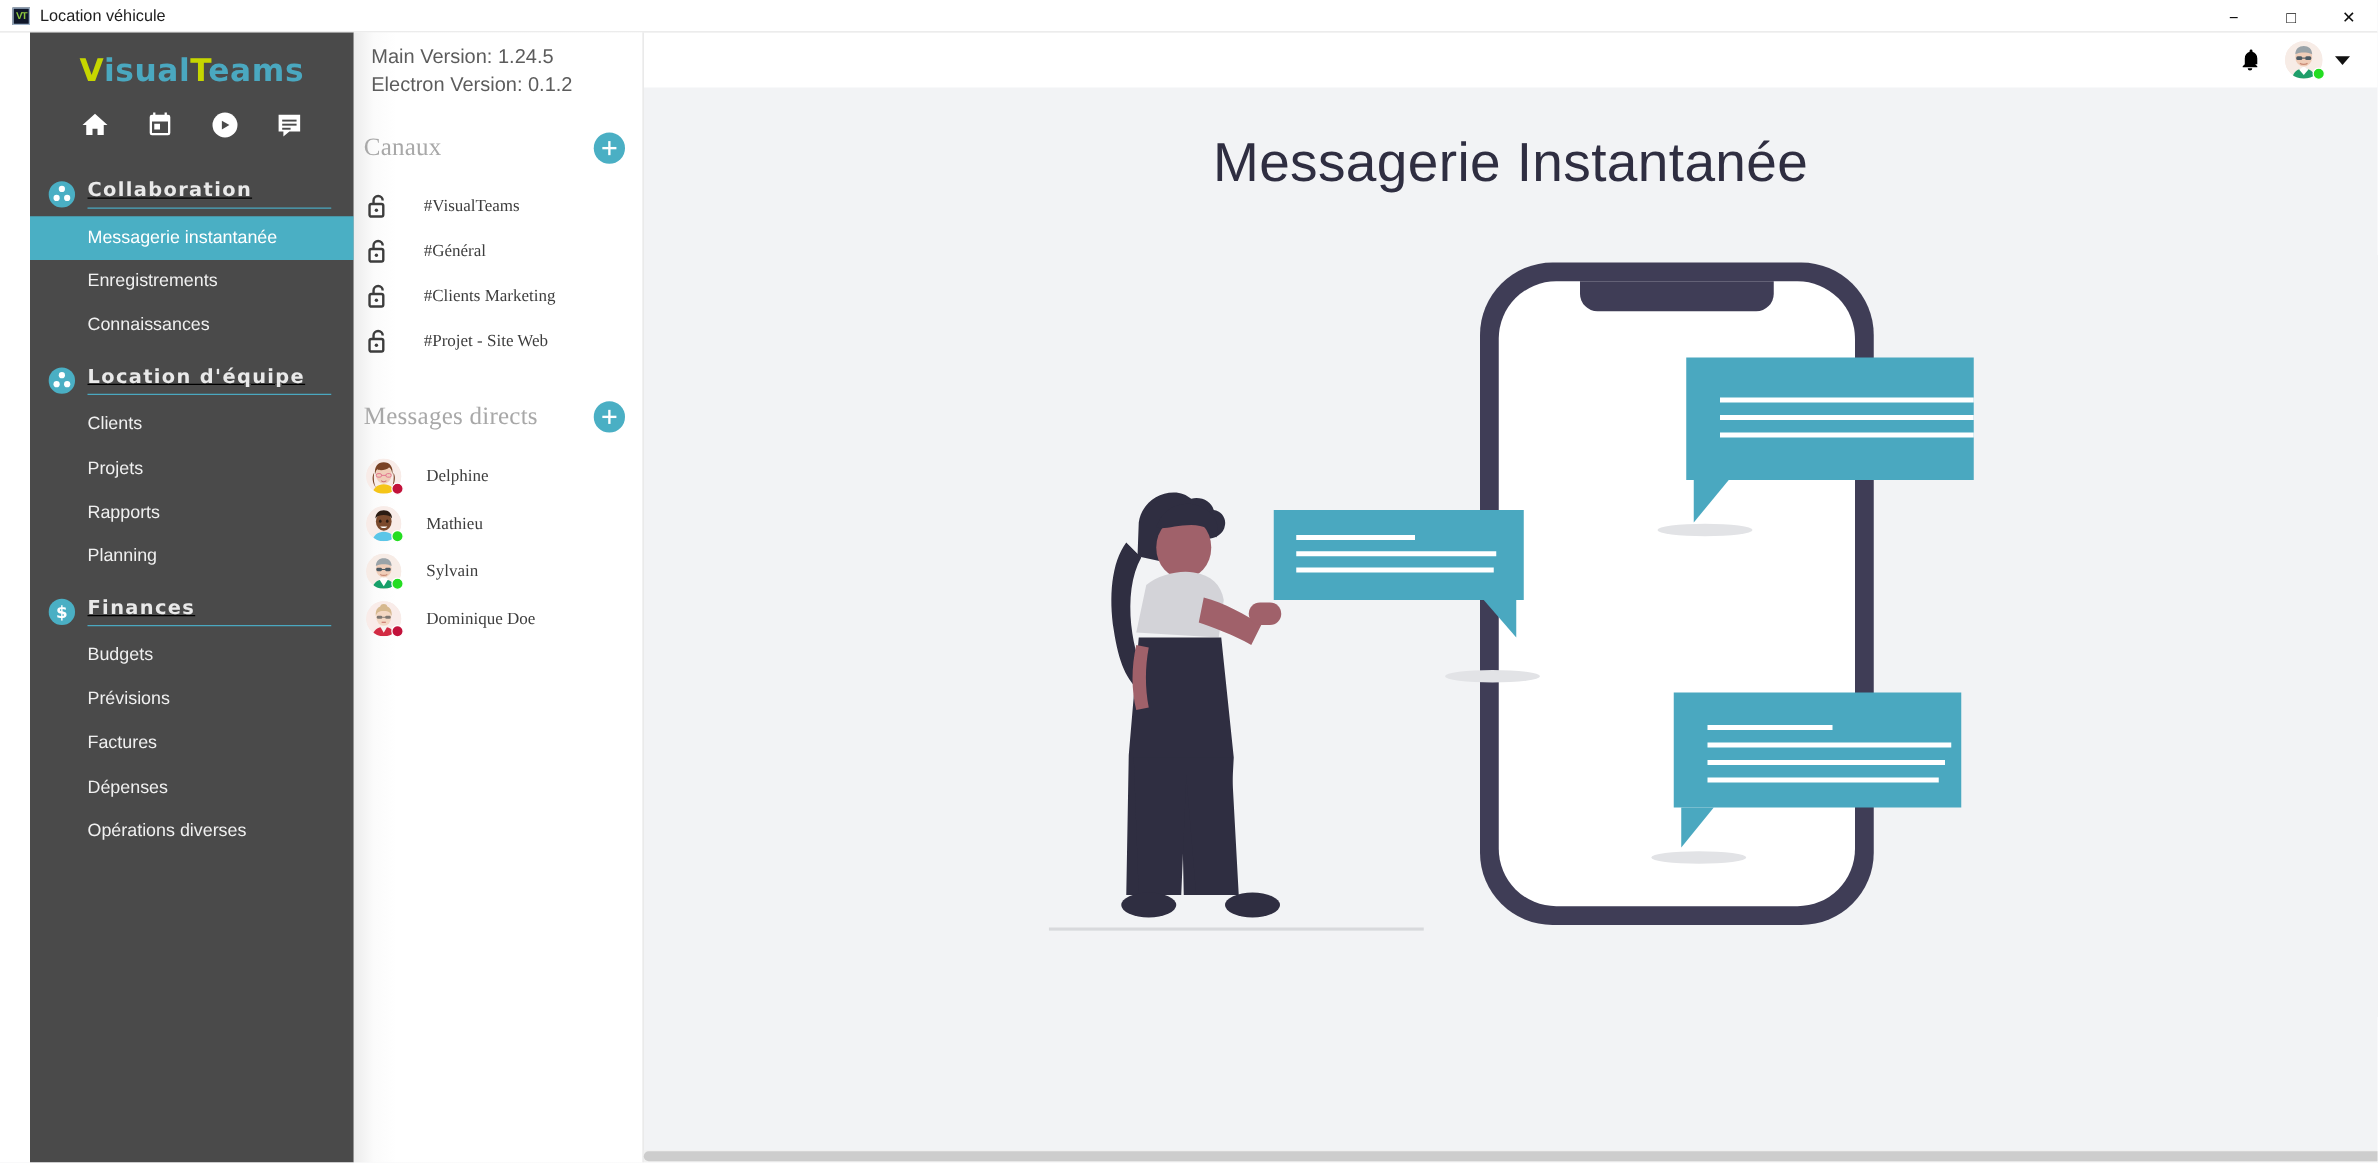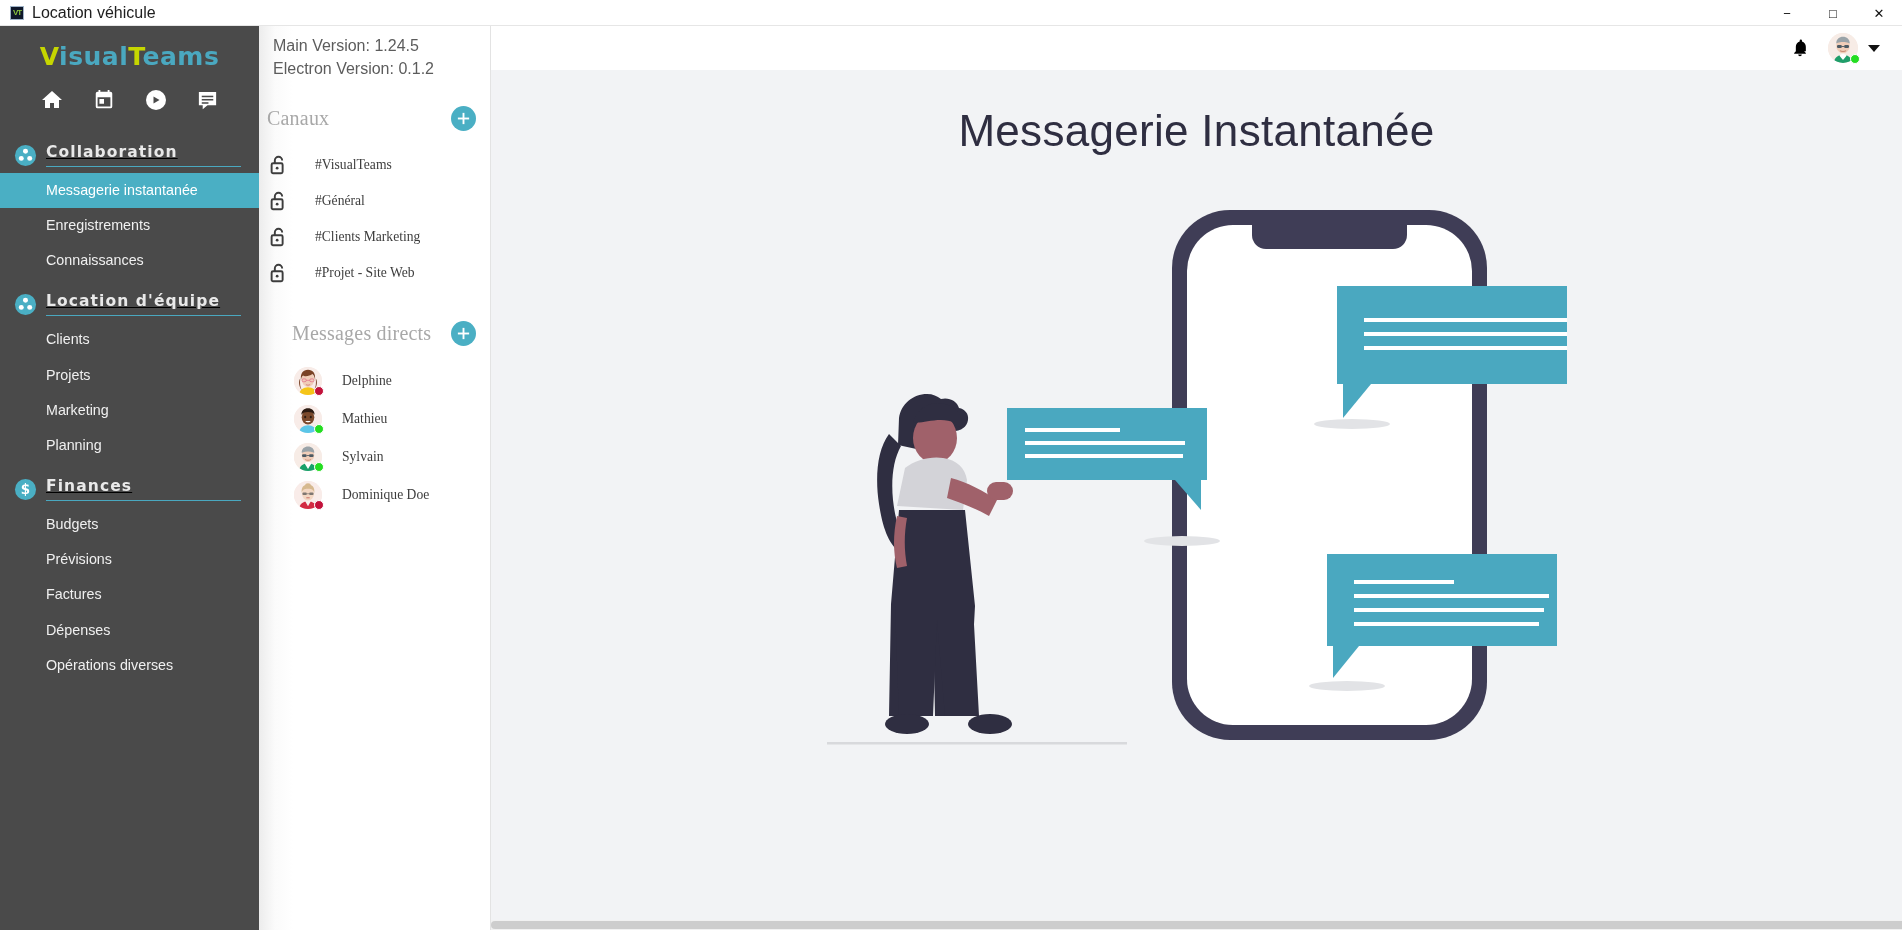--- a/index.html
+++ b/index.html
@@ -11,27 +11,27 @@
   }
 
   
   .titlebar {
     height:26px; background:#ffffff; display:flex; align-items:center;
     border-bottom:1px solid #e6e6e6; position:relative;
   }
   .tb-appicon { width:14px; height:14px; margin-left:10px; margin-right:8px;
     border:1px solid #9fb3c8; display:flex; align-items:center; justify-content:center;
     font-size:8px; font-weight:bold; color:#8dc63f; background:#0f172a; letter-spacing:-1px; }
-  .tb-title { font-size:16px; color:#202020; }
+  .tb-title { font-size:13px; color:#202020; }
   .tb-controls { position:absolute; right:0; top:0; height:26px; display:flex; }
   .tb-btn { width:46px; height:26px; display:flex; align-items:center; justify-content:center;
     font-size:13px; color:#101010; cursor:default; }
 
   
-  .app { display:flex; height:904px; }
+  .app { display:flex; height:904px;margin-left:24px; }
 
   
   .sidebar { width:259px; background:#4a4a4a; flex:0 0 259px; position:relative; }
   .logo { text-align:center; padding:16px 0 6px 0; font-size:25px; font-weight:bold;
     letter-spacing:0.5px; font-family:"DejaVu Sans", sans-serif; }
   .logo .yl { color:#c6d600; }
   .logo .bl { color:#4aa8c0; }
 
   .navicons { display:flex; justify-content:center; gap:26px; padding:10px 0 16px 0; }
   .navicons .ni { width:26px; height:26px; display:flex; align-items:center; justify-content:center;
@@ -184,21 +184,21 @@
               </svg>
             </div>
             <div class="sec-title-wrap">
               <div class="sec-title">Location d'équipe</div>
               <div class="sec-rule"></div>
             </div>
           </div>
           <div class="sec-items">
             <div class="nav-item">Clients</div>
             <div class="nav-item">Projets</div>
-            <div class="nav-item">Marketing</div>
+            <div class="nav-item">Rapports</div>
             <div class="nav-item">Planning</div>
           </div>
         </div>
         <div class="sec">
           <div class="sec-head">
             <div class="sec-ico">
               <svg width="23" height="23" viewBox="0 0 24 24">
                 <circle cx="12" cy="12" r="11" fill="#4aafc4"></circle>
                 <text x="12" y="17" font-size="14" font-family="DejaVu Sans, sans-serif" font-weight="bold" text-anchor="middle" fill="#ffffff">$</text>
               </svg>
@@ -272,21 +272,21 @@
                 <path d="M6 10V7a4 4 0 018 0" fill="none" stroke="#3d3d3d" stroke-width="2.1"></path>
                 <rect x="2.5" y="10" width="12" height="11" rx="1.6" fill="none" stroke="#3d3d3d" stroke-width="2.1"></rect>
                 <circle cx="8.5" cy="15.5" r="1.5" fill="#3d3d3d"></circle>
               </svg>
             </div>
             <div class="chan-name">#Projet - Site Web</div>
           </div>
         </div>
     </div>
 
-    <div class="grp" style="margin-top:30px;padding-left:25px;">
+    <div class="grp" style="margin-top:30px;">
       <div class="grp-head">
         <div class="grp-title">Messages directs</div>
         <div class="plus">
           <svg width="15" height="15" viewBox="0 0 16 16">
               <rect x="7" y="2" width="2" height="12" fill="#fff"></rect>
               <rect x="2" y="7" width="12" height="2" fill="#fff"></rect>
             </svg>
         </div>
       </div>
       <div class="dm-list" id="dm-host">

